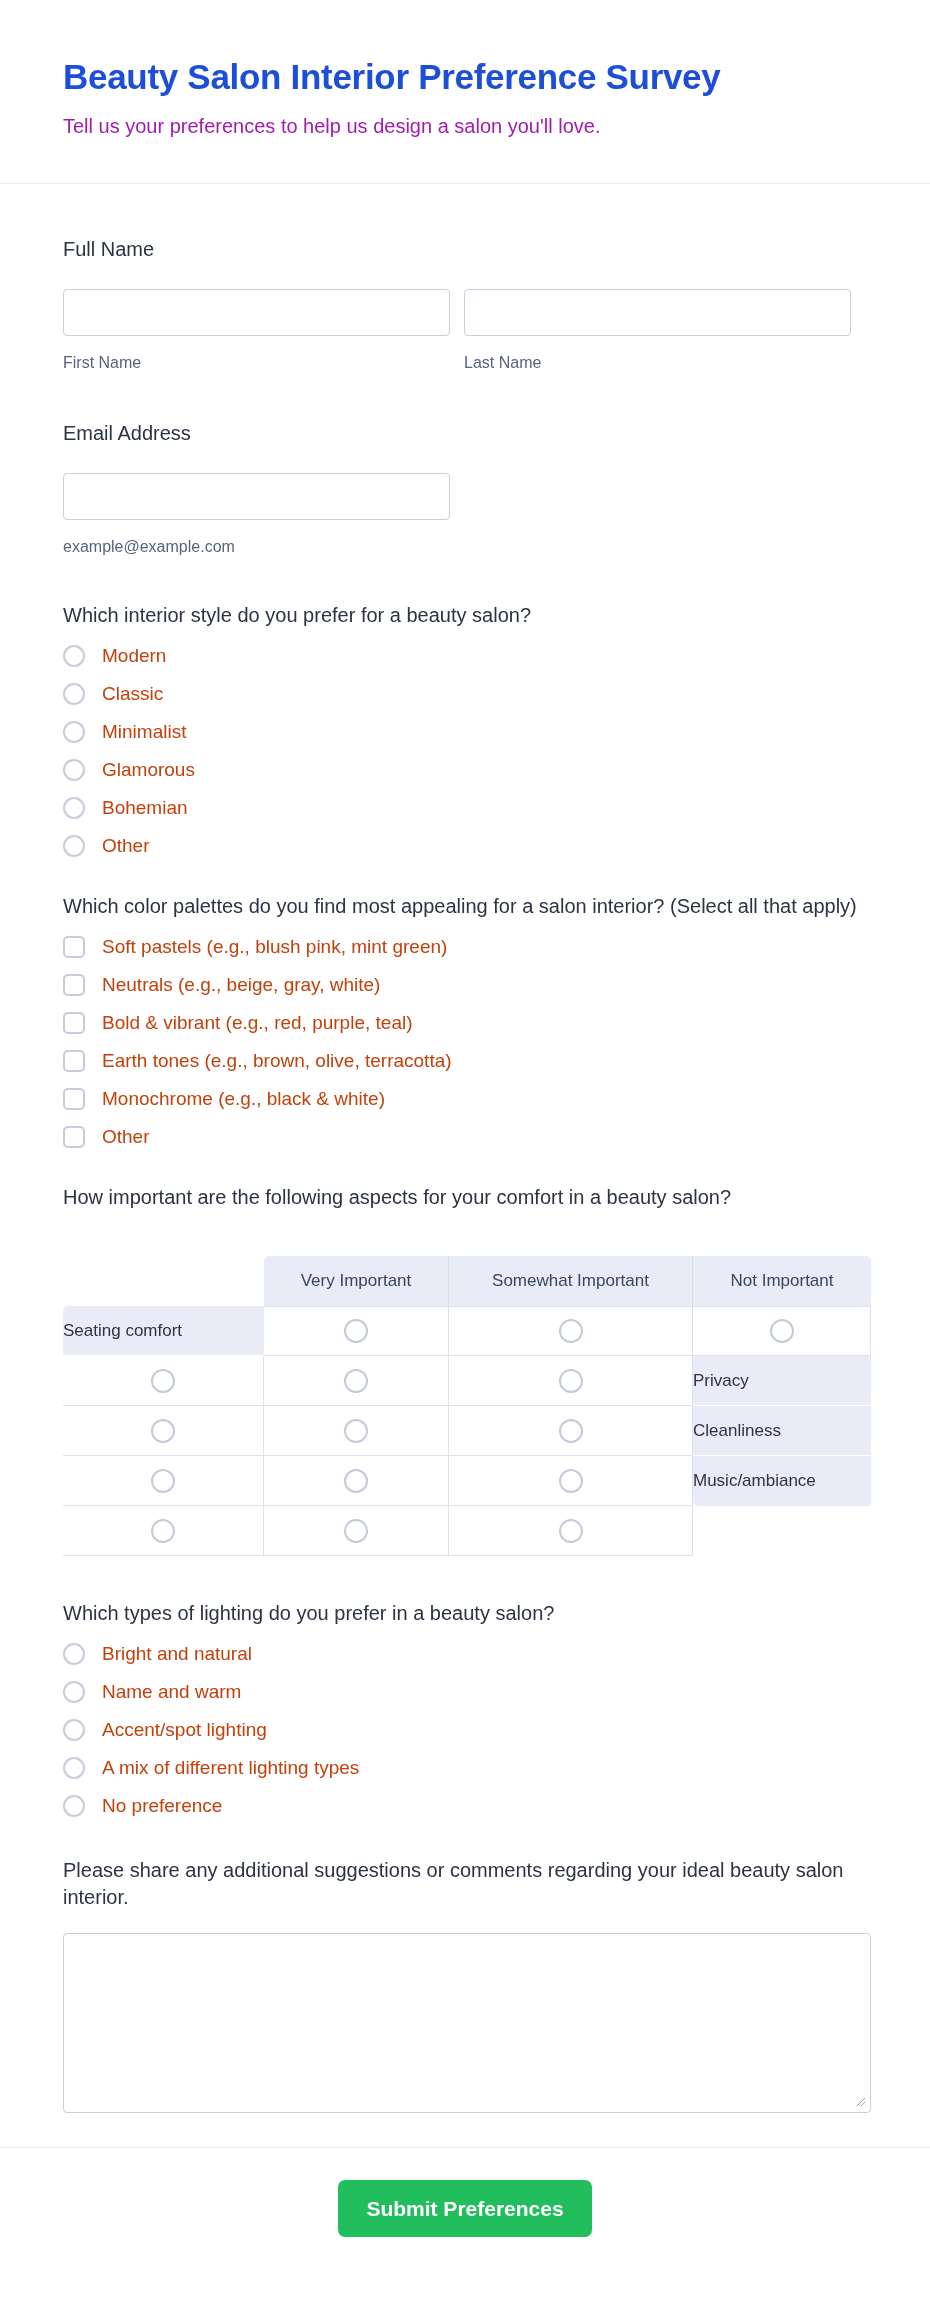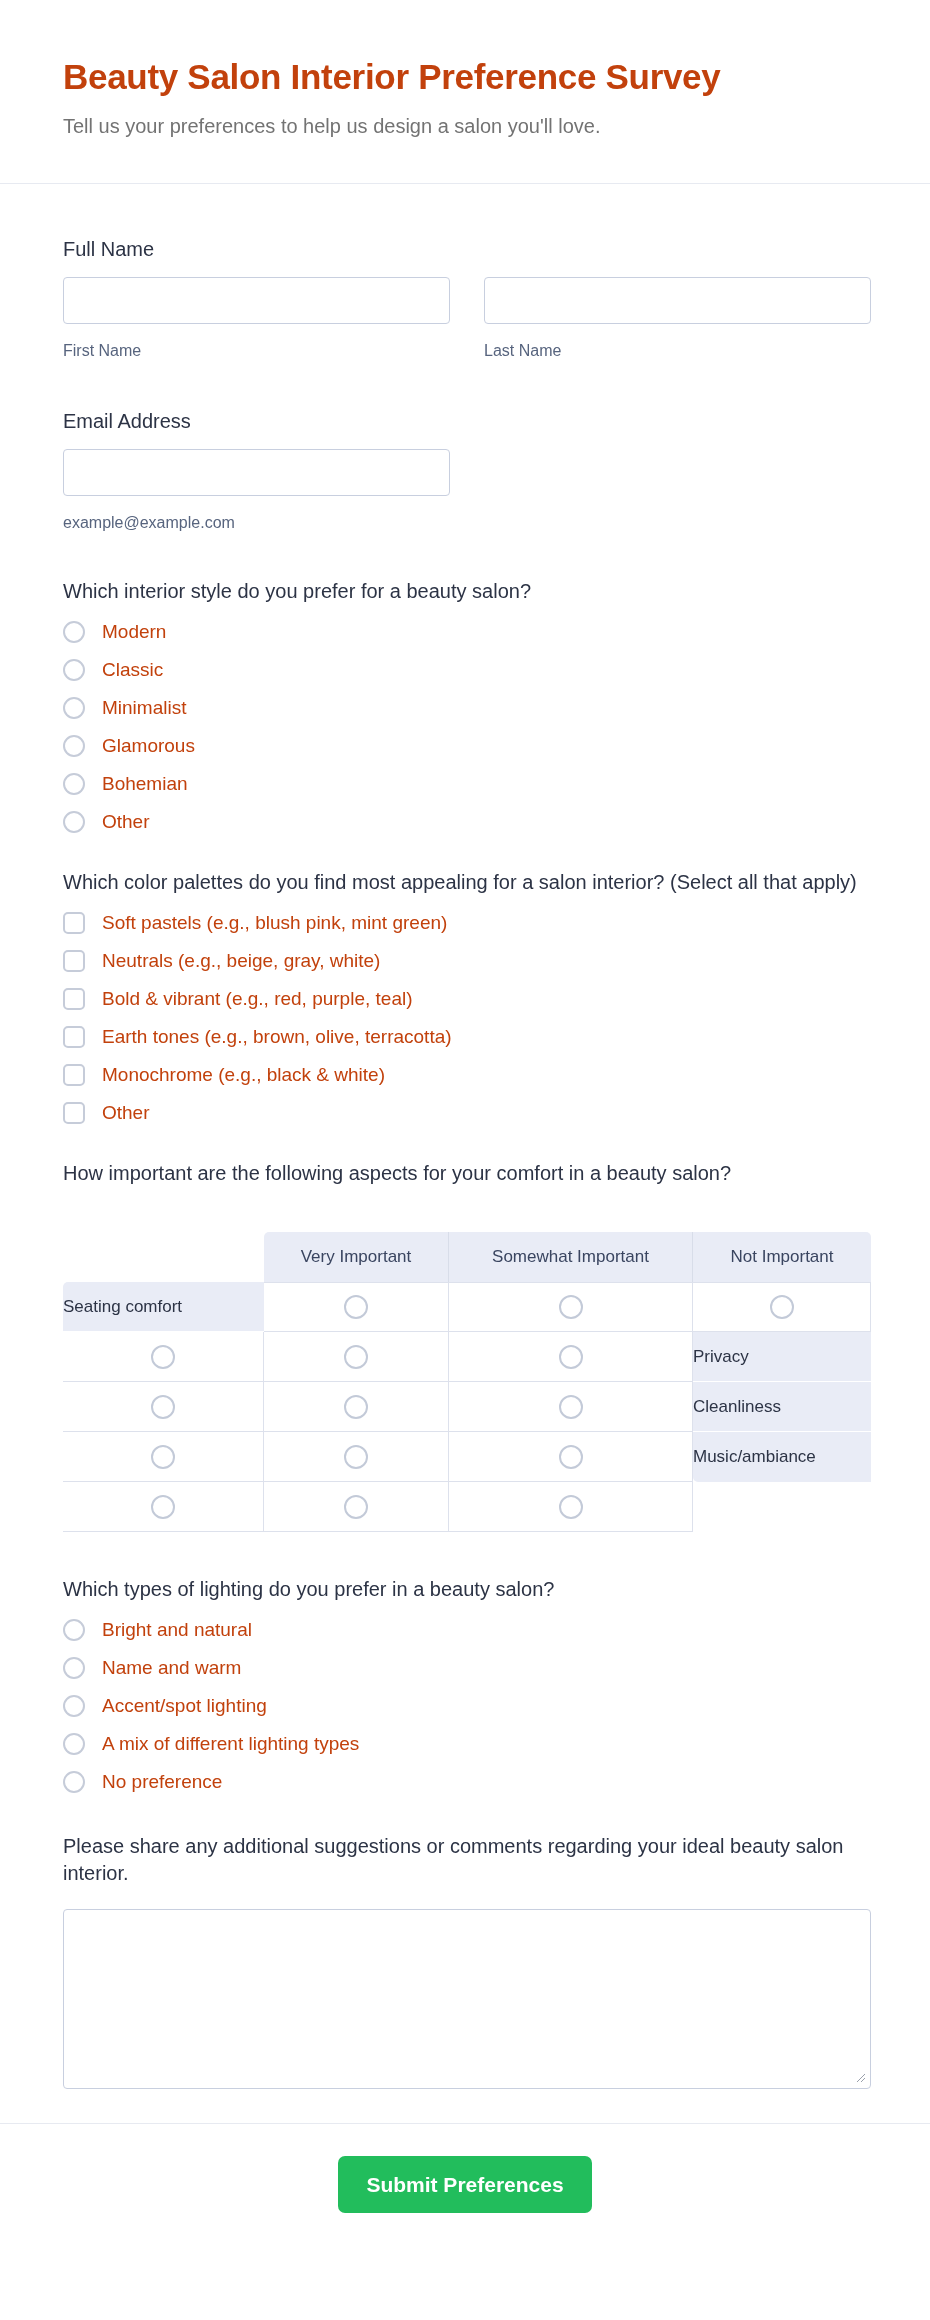--- a/index.html
+++ b/index.html
@@ -8,32 +8,32 @@
     height: 2320px;
     overflow: hidden;
     font-family: "Liberation Sans", sans-serif;
     color: #2c3345;
   }
   .content { padding: 0 59px 0 63px; }
 
   
   .form-header { padding: 56px 63px 44px 63px; border-bottom: 1px solid #e7eaf1; }
   .form-title {
-    font-size: 35px; font-weight: 700; color: #c2410c;
+    font-size: 35px; font-weight: 700; color: #1d4ed8;
     letter-spacing: -0.3px; line-height: 1.2;
   }
-  .form-subtitle { margin-top: 15px; font-size: 20px; color: #737373; line-height: 1.3; }
+  .form-subtitle { margin-top: 15px; font-size: 20px; color: #a21caf; line-height: 1.3; }
 
   
   .question { margin-top: 48px; }
   .q-label { font-size: 20px; font-weight: 500; color: #2c3345; line-height: 1.35; max-width: 810px; }
   .sublabel { font-size: 16px; color: #57647e; margin-top: 18px; }
 
   
-  .input-row { display: flex; gap: 34px; margin-top: 14px; }
+  .input-row { display: flex; gap: 14px; margin-top: 26px; }
   .text-input {
     width: 387px; height: 47px;
     border: 1px solid #c8cfdf; border-radius: 4px;
     background: #fff; font-size: 18px; color: #2c3345; padding: 0 12px;
     outline: none;
   }
   .half { width: 387px; }
 
   
   .options { margin-top: 16px; }

